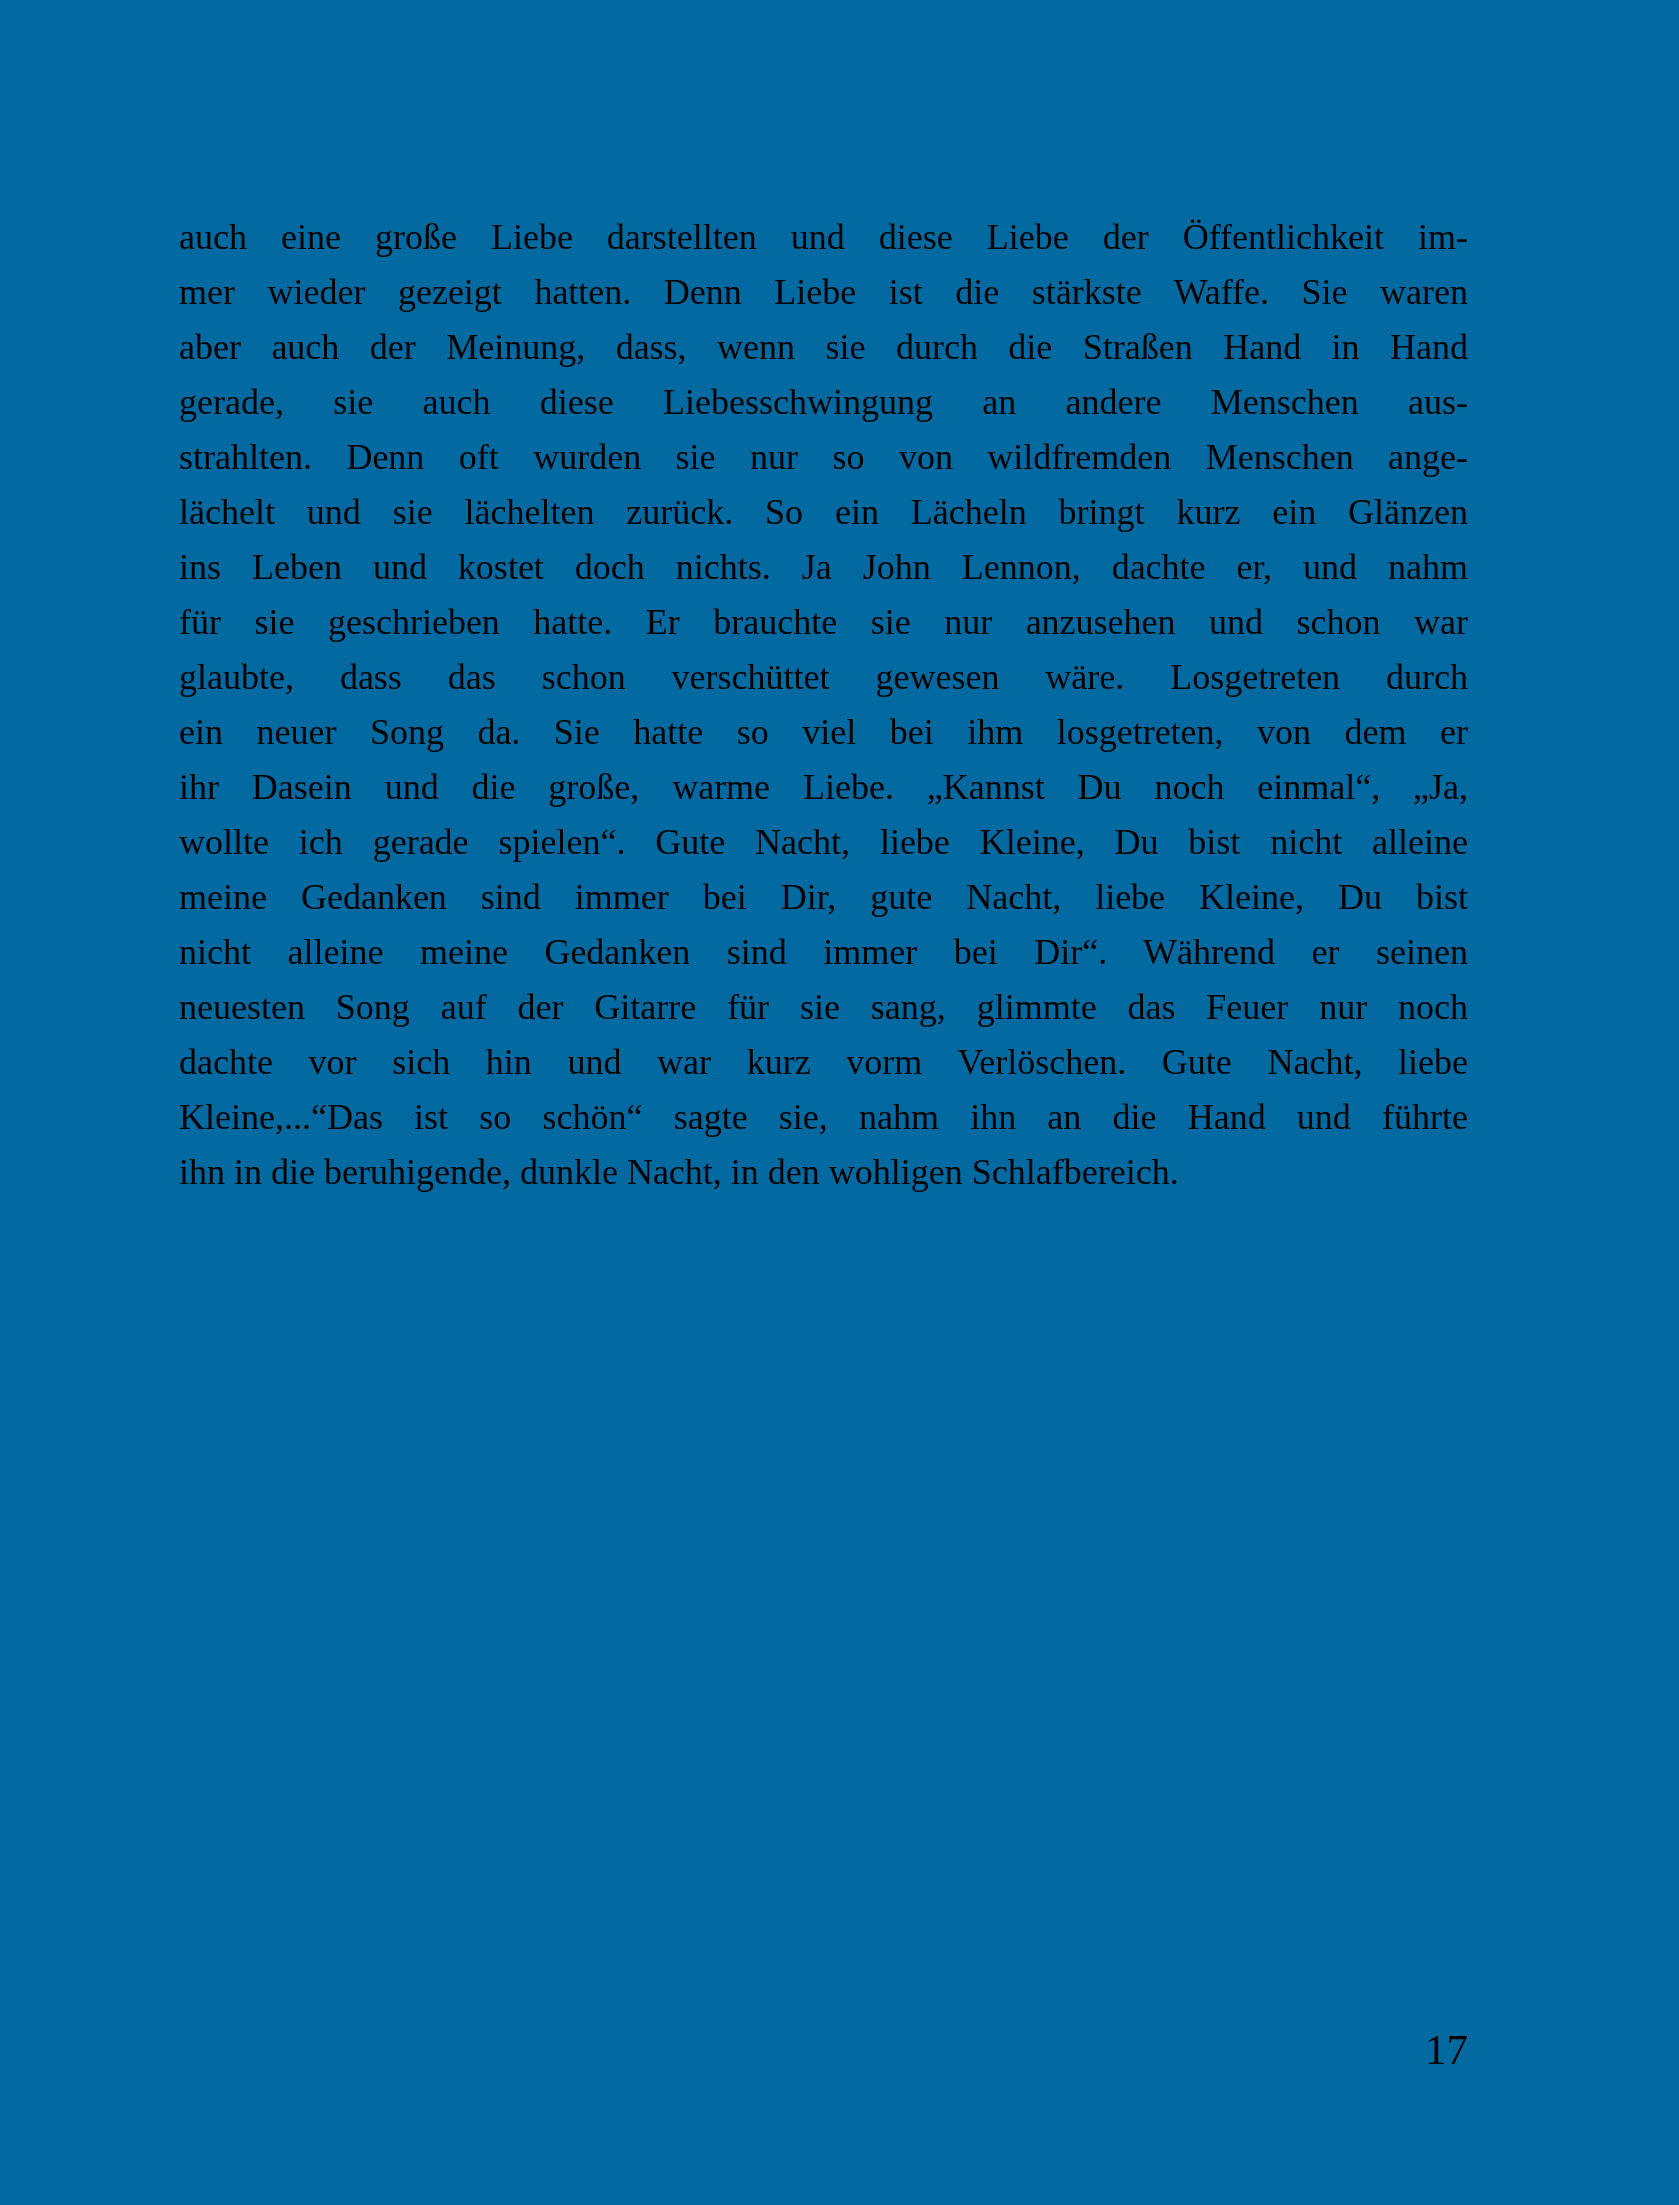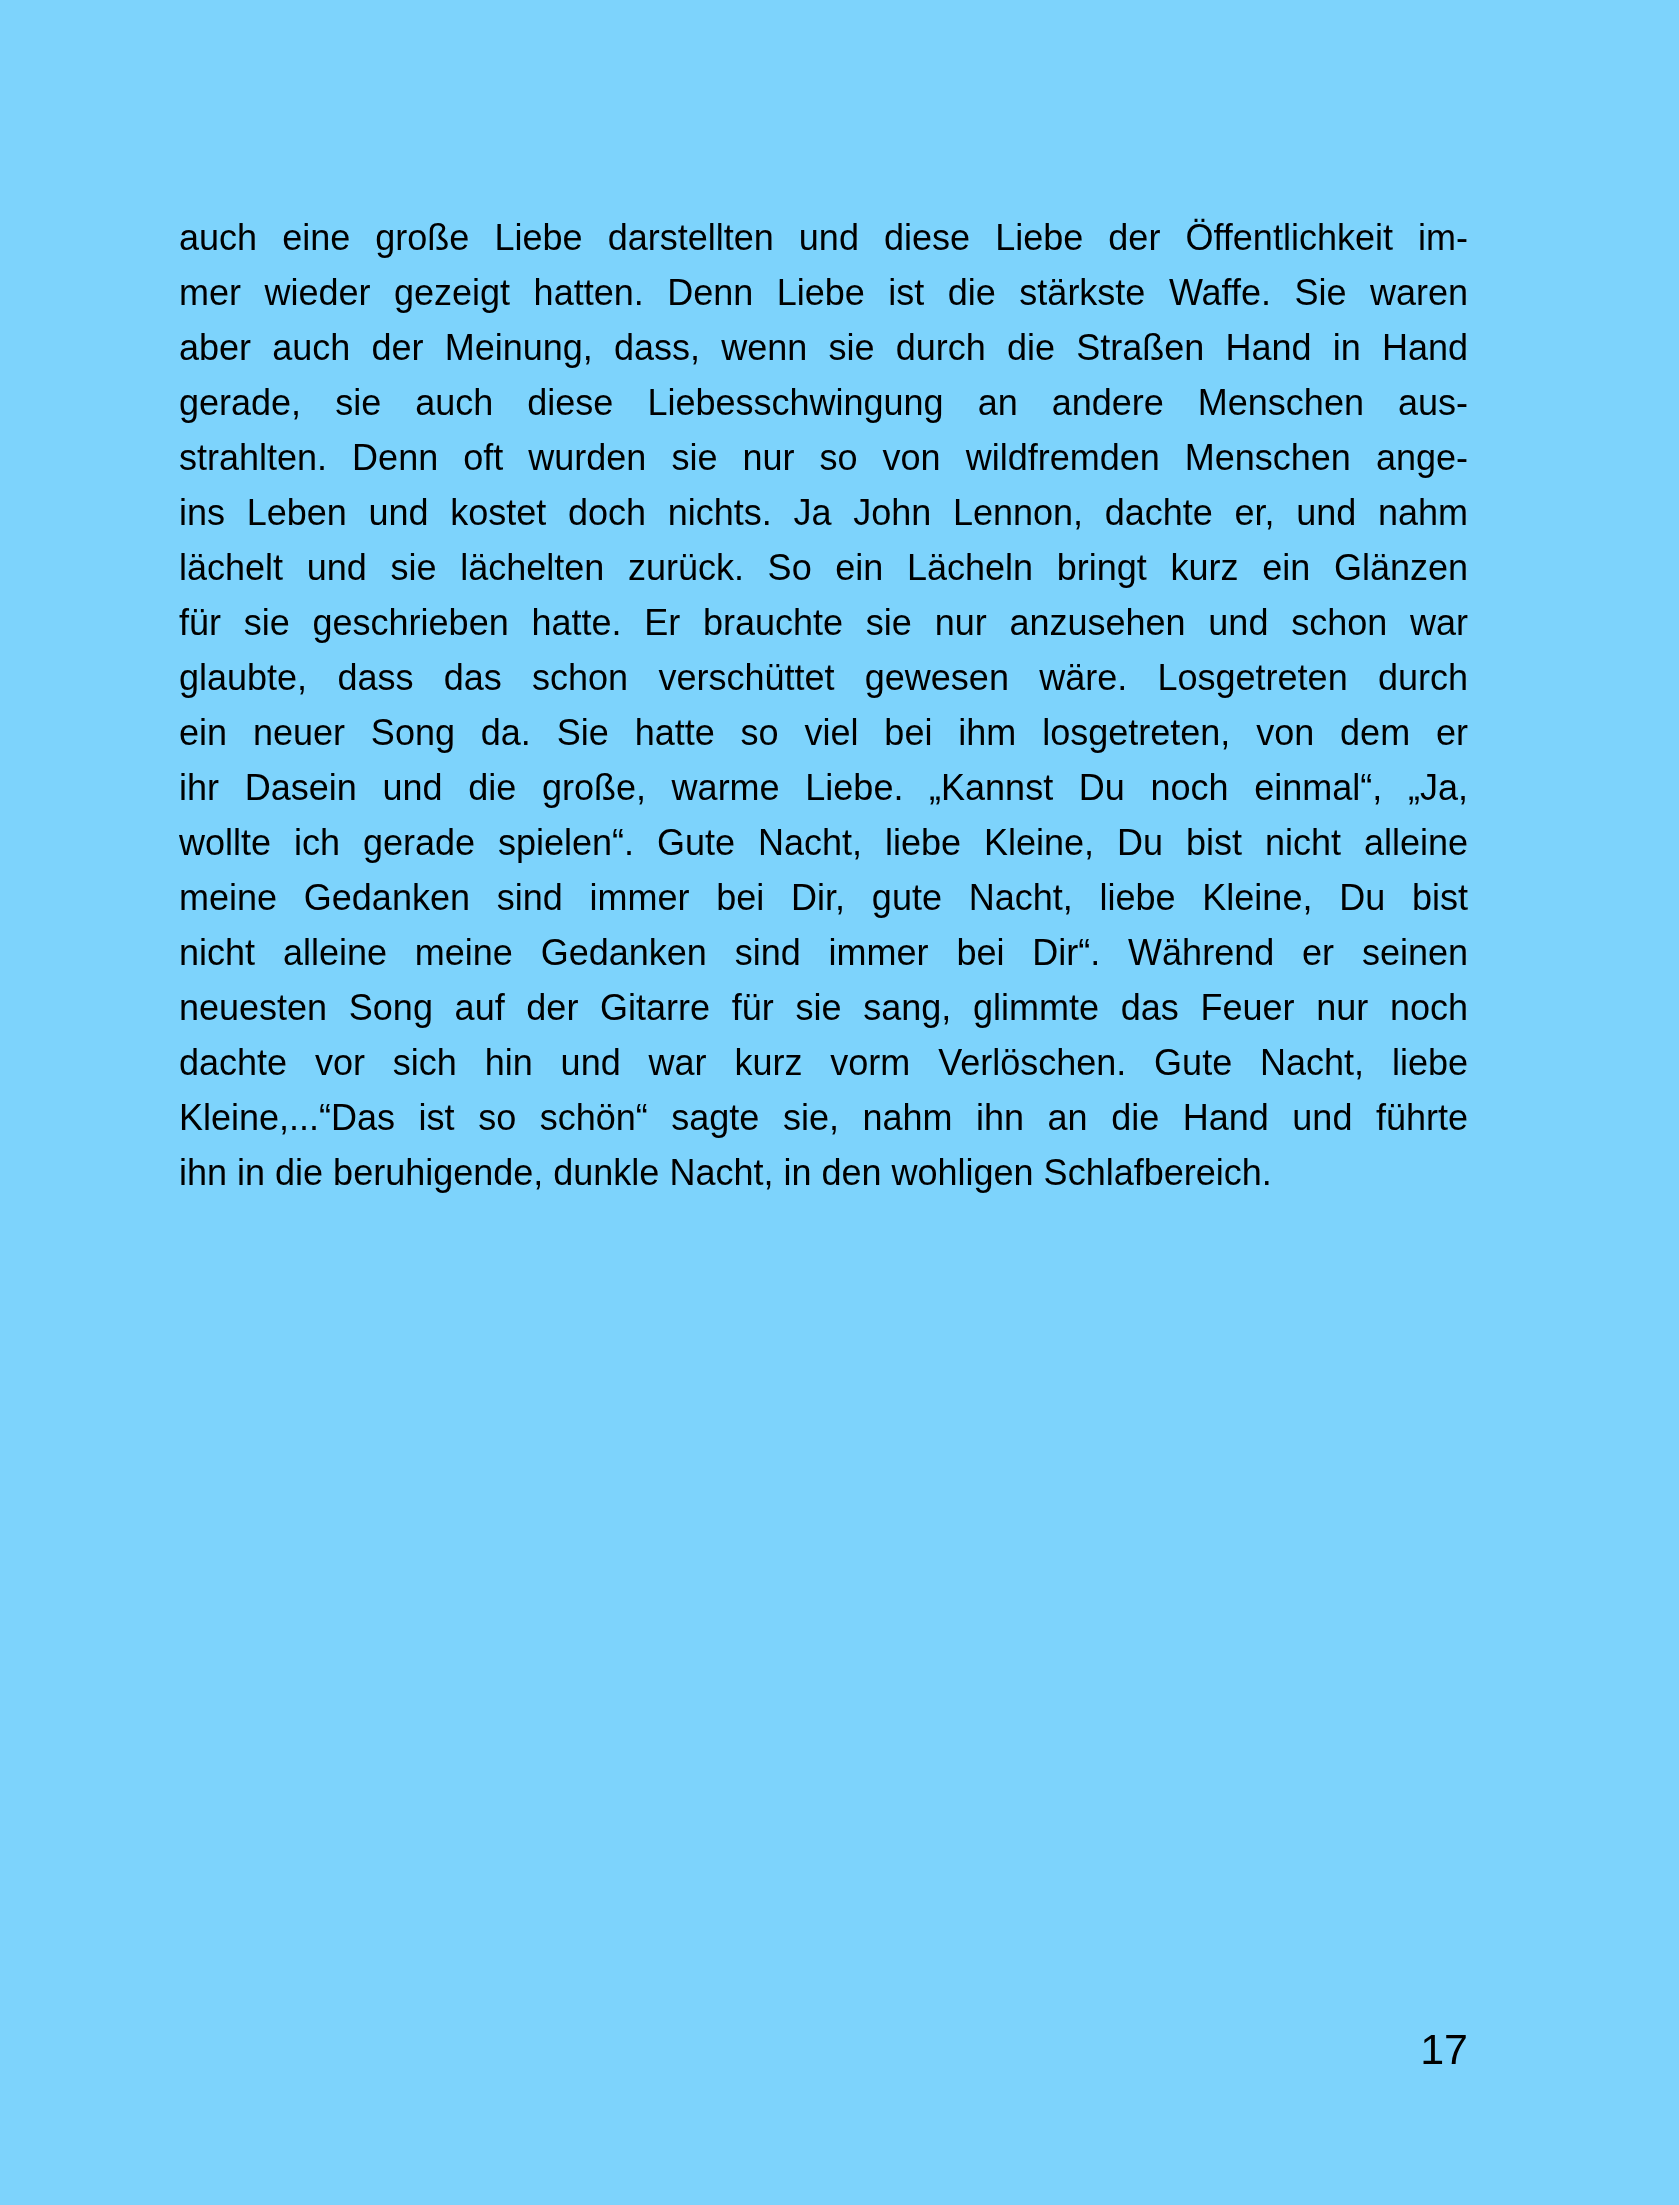--- a/index.html
+++ b/index.html
@@ -4,22 +4,22 @@
 <style>
   html, body {
     margin: 0;
     padding: 0;
     background: #ffffff;
   }
   .page {
     position: relative;
     width: 1680px;
     height: 2205px;
-    background: #7dd3fc;
-    font-family: Liberation Sans, sans-serif;
+    background: #0369a1;
+    font-family: Liberation Serif, serif;
     color: #000000;
   }
   .text-block {
     position: absolute;
     left: 179px;
     top: 210px;
     width: 1289px;
     font-size: 36px;
     line-height: 55px;
   }
@@ -47,22 +47,22 @@
 </head>
 <body>
 
 <div class="page">
   <div class="text-block">
     <div class="line">auch eine große Liebe darstellten und diese Liebe der Öffentlichkeit im-</div>
     <div class="line">mer wieder gezeigt hatten. Denn Liebe ist die stärkste Waffe. Sie waren</div>
     <div class="line">aber auch der Meinung, dass, wenn sie durch die Straßen Hand in Hand</div>
     <div class="line">gerade, sie auch diese Liebesschwingung an andere Menschen aus-</div>
     <div class="line">strahlten. Denn oft wurden sie nur so von wildfremden Menschen ange-</div>
+    <div class="line">lächelt und sie lächelten zurück. So ein Lächeln bringt kurz ein Glänzen</div>
     <div class="line">ins Leben und kostet doch nichts. Ja John Lennon, dachte er, und nahm</div>
-    <div class="line">lächelt und sie lächelten zurück. So ein Lächeln bringt kurz ein Glänzen</div>
     <div class="line">für sie geschrieben hatte. Er brauchte sie nur anzusehen und schon war</div>
     <div class="line">glaubte, dass das schon verschüttet gewesen wäre. Losgetreten durch</div>
     <div class="line">ein neuer Song da. Sie hatte so viel bei ihm losgetreten, von dem er</div>
     <div class="line">ihr Dasein und die große, warme Liebe. „Kannst Du noch einmal“, „Ja,</div>
     <div class="line">wollte ich gerade spielen“. Gute Nacht, liebe Kleine, Du bist nicht alleine</div>
     <div class="line">meine Gedanken sind immer bei Dir, gute Nacht, liebe Kleine, Du bist</div>
     <div class="line">nicht alleine meine Gedanken sind immer bei Dir“. Während er seinen</div>
     <div class="line">neuesten Song auf der Gitarre für sie sang, glimmte das Feuer nur noch</div>
     <div class="line">dachte vor sich hin und war kurz vorm Verlöschen. Gute Nacht, liebe</div>
     <div class="line">Kleine,...“Das ist so schön“ sagte sie, nahm ihn an die Hand und führte</div>

